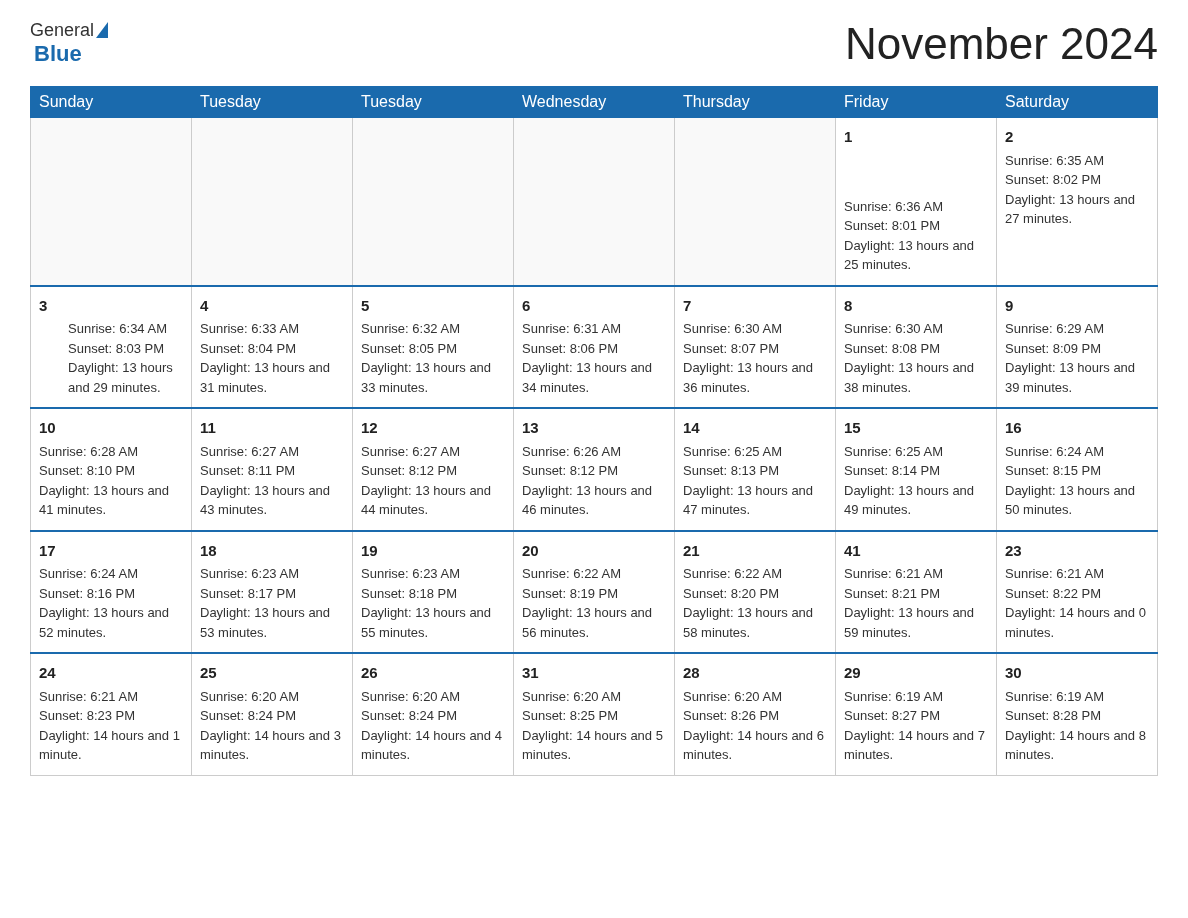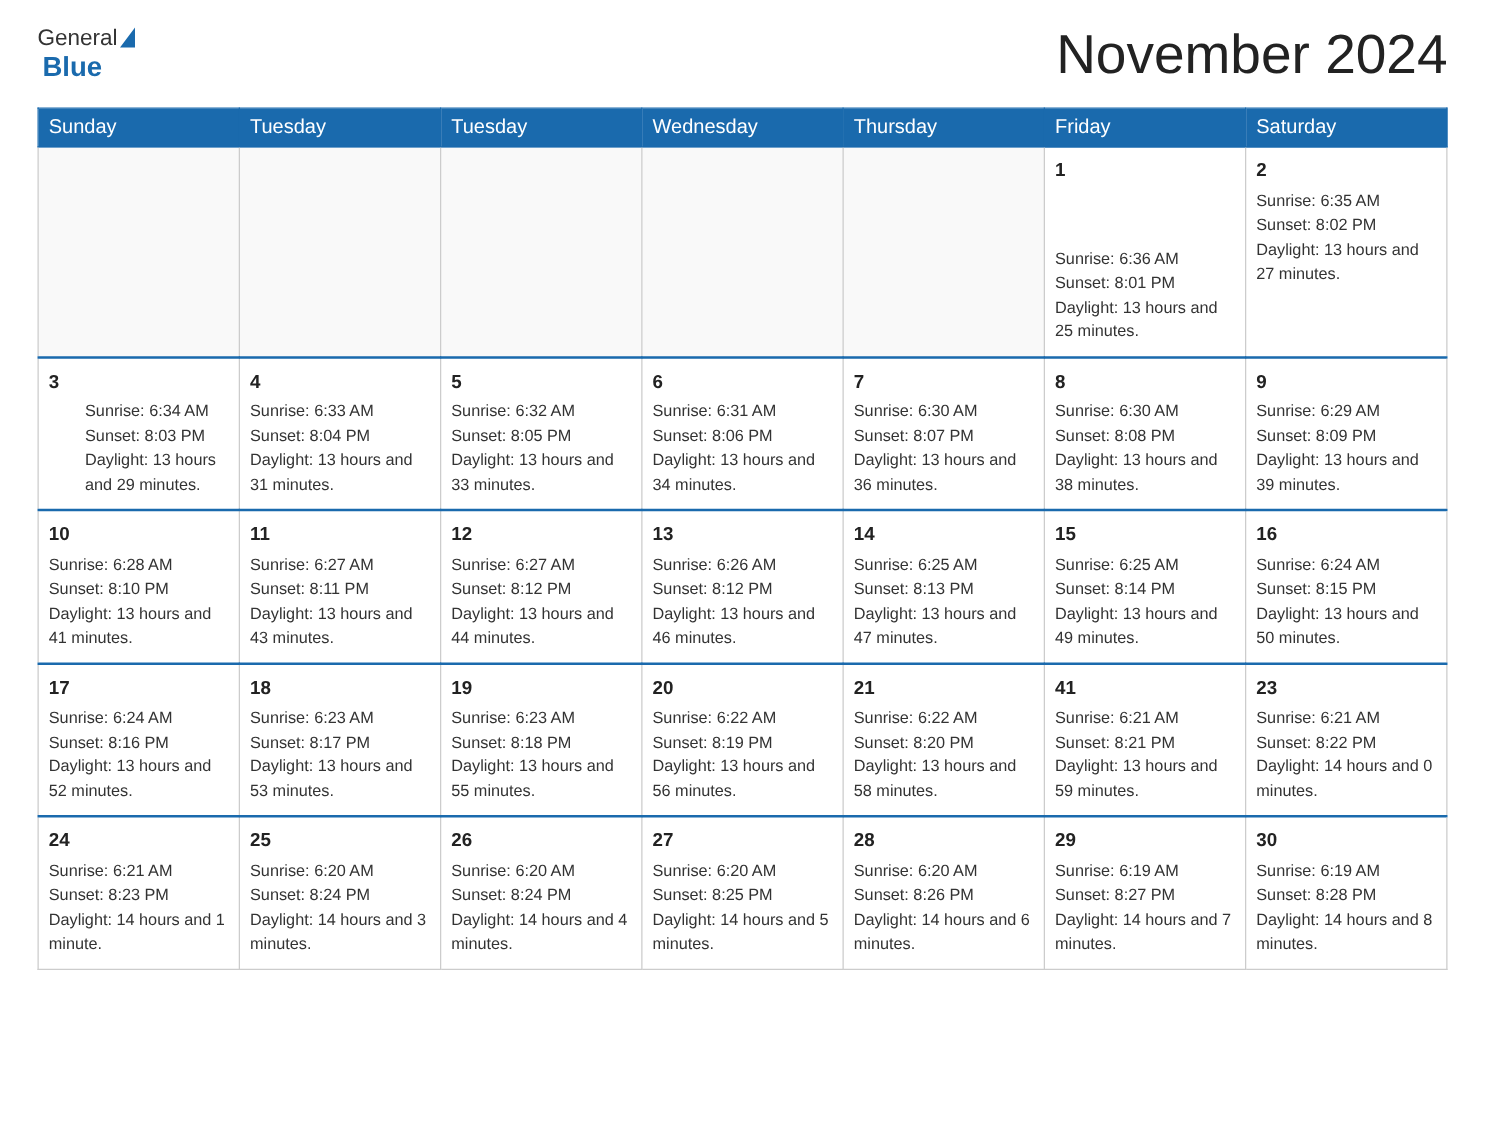--- a/index.html
+++ b/index.html
@@ -298,21 +298,21 @@
 Sunset: 8:24 PM
 Daylight: 14 hours and 3 minutes.</div>
         </td>
         <td>
           <span class="day-number">26</span>
           <div class="day-info" style="white-space: pre-line;">Sunrise: 6:20 AM
 Sunset: 8:24 PM
 Daylight: 14 hours and 4 minutes.</div>
         </td>
         <td>
-          <span class="day-number">27</span>
+          <span class="day-number">31</span>
           <div class="day-info" style="white-space: pre-line;">Sunrise: 6:20 AM
 Sunset: 8:25 PM
 Daylight: 14 hours and 5 minutes.</div>
         </td>
         <td>
           <span class="day-number">28</span>
           <div class="day-info" style="white-space: pre-line;">Sunrise: 6:20 AM
 Sunset: 8:26 PM
 Daylight: 14 hours and 6 minutes.</div>
         </td>

